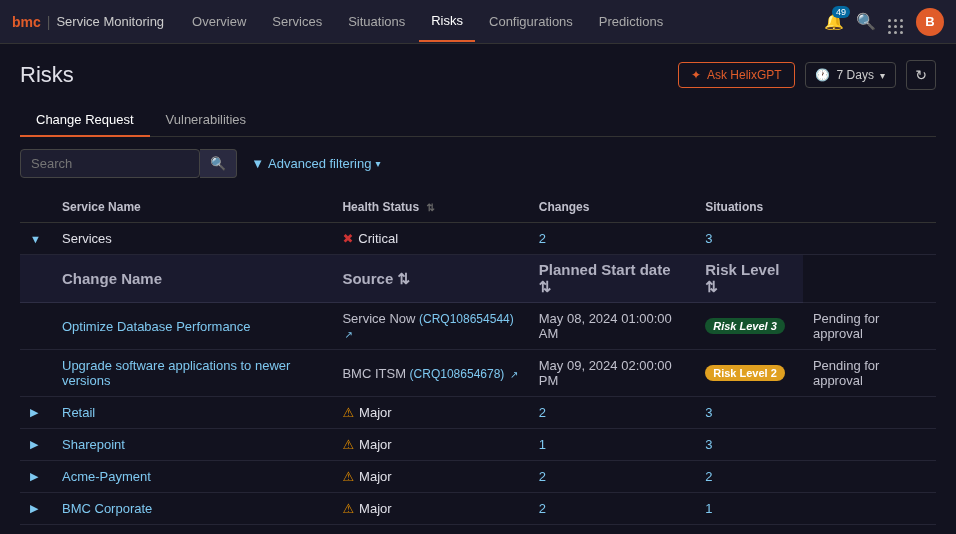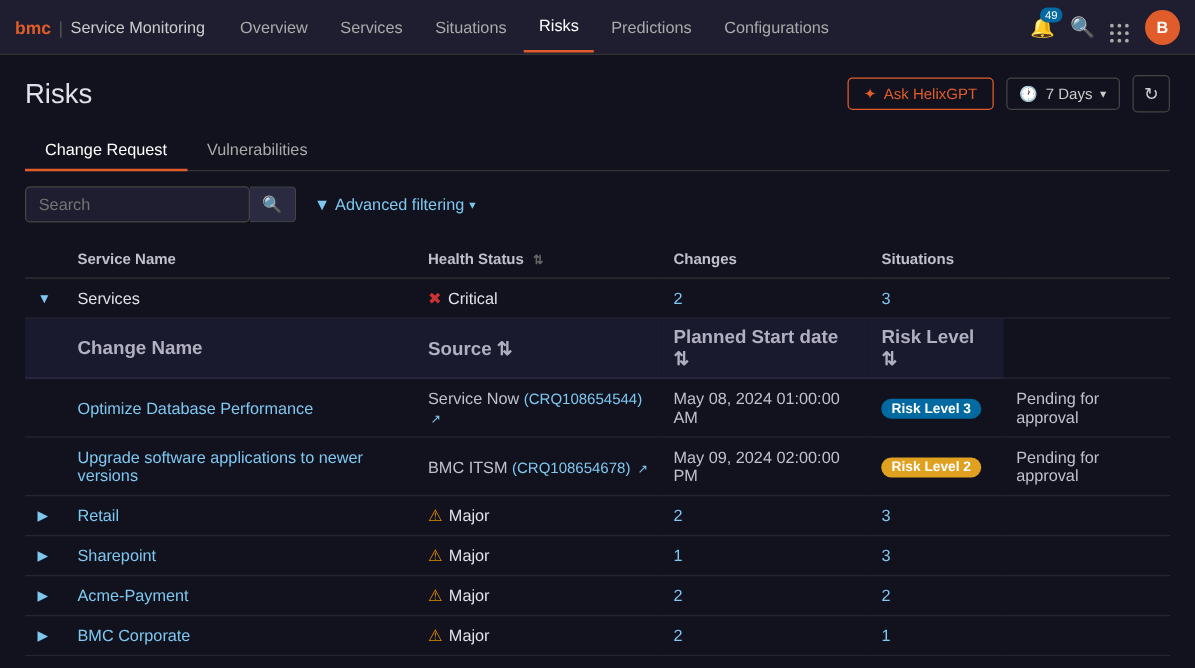--- a/index.html
+++ b/index.html
@@ -287,21 +287,21 @@
       cursor: pointer;
     }
     .risk-badge {
       display: inline-block;
       padding: 2px 8px;
       border-radius: 10px;
       font-size: 11px;
       font-weight: 600;
       color: #fff;
     }
-    .risk-3 { background: #0369a1; }
+    .risk-3 { background: #14532d; font-style: italic; }
     .risk-2 { background: #e0a020; }
     .status-text { color: #c0c0cc; }
     .crq-link {
       color: #7ec8f0;
       cursor: pointer;
       text-decoration: none;
       font-size: 12px;
     }
 
     
@@ -362,22 +362,22 @@
   <div class="topnav-brand">
     <span class="bmc-logo">bmc</span>
     <span style="color:#555;font-size:14px">|</span>
     <span class="topnav-title">Service Monitoring</span>
   </div>
   <div class="topnav-nav">
     <a class="nav-item">Overview</a>
     <a class="nav-item">Services</a>
     <a class="nav-item">Situations</a>
     <a class="nav-item active">Risks</a>
+    <a class="nav-item">Configurations</a>
     <a class="nav-item">Predictions</a>
-    <a class="nav-item">Configurations</a>
   </div>
   <div class="topnav-actions">
     <span class="nav-icon" style="position:relative">
       🔔
       <span class="badge">49</span>
     </span>
     <span class="nav-icon">🔍</span>
     <span class="nav-icon">
       <span class="icon-grid">
           <span></span>

